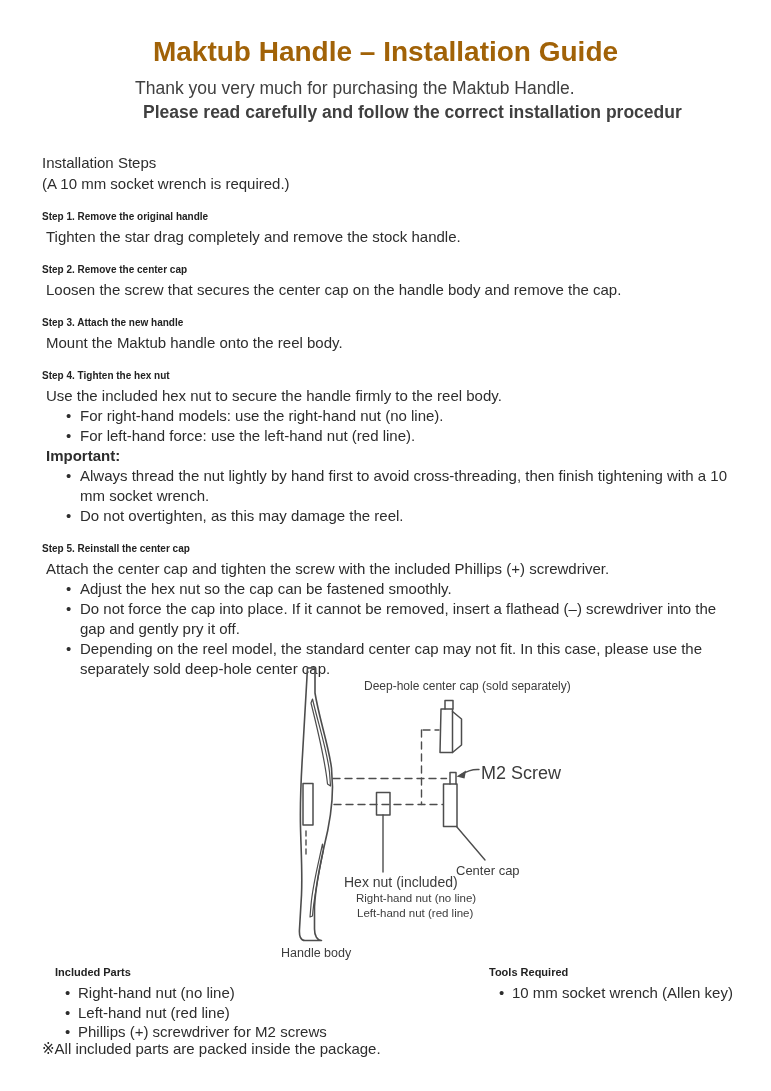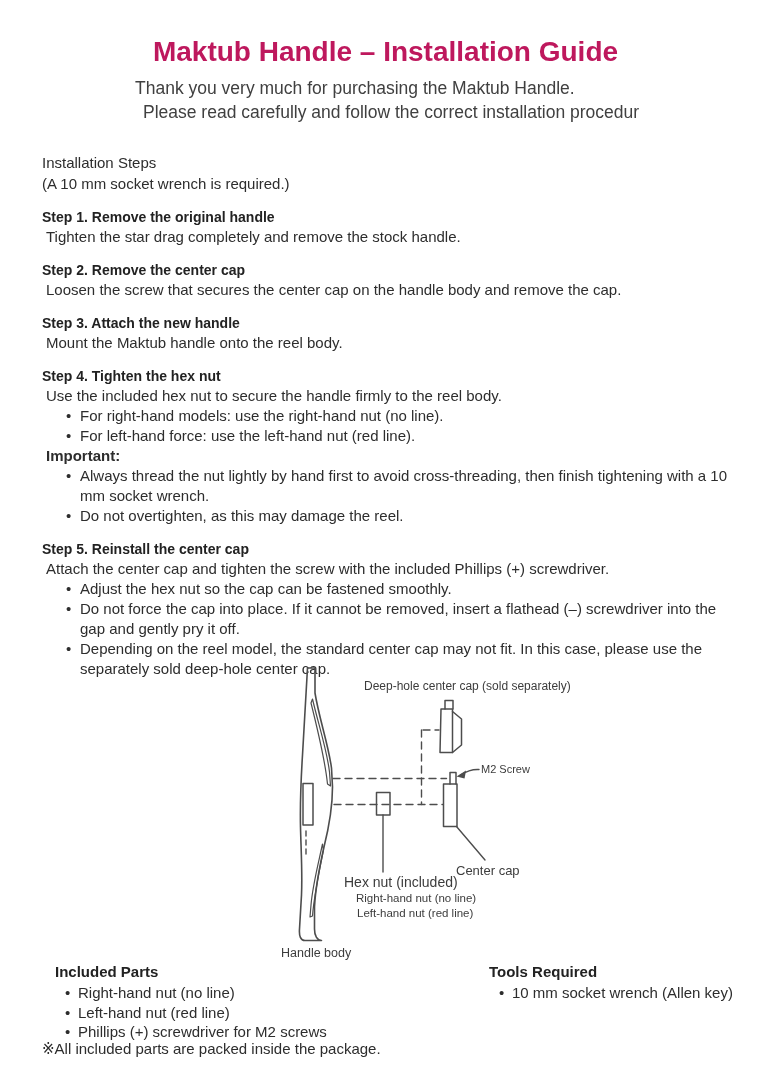--- a/index.html
+++ b/index.html
@@ -11,48 +11,48 @@
     font-family:"Liberation Sans","DejaVu Sans",sans-serif;
     color:#2d2d2d;
     font-size:15px;
     overflow:hidden;
   }
   .title{
     margin:36px 0 8px 0;
     text-align:center;
     font-size:28px;
     font-weight:700;
-    color:#be185d;
+    color:#a16207;
     letter-spacing:0;
   }
   .intro{margin:0 0 0 135px;font-size:17.5px;line-height:24px;color:#404040;}
-  .intro .line2{padding-left:8px;}
+  .intro .line2{padding-left:8px;font-weight:bold;}
   .content{margin:28px 26px 0 42px;}
   .preamble p{margin:0;line-height:21px;}
   .step{margin-top:13px;}
-  .step h2{margin:0;font-size:14px;font-weight:700;line-height:20px;color:#222;}
+  .step h2{margin:0;font-size:10px;font-weight:700;line-height:20px;color:#222;}
   .step p.body{margin:0;padding-left:4px;line-height:20px;}
   ul.bullets{list-style:none;margin:0;padding:0;}
   ul.bullets li{position:relative;padding-left:38px;line-height:20px;}
   ul.bullets li::before{content:"\2022";position:absolute;left:24px;top:0;font-size:15px;}
   .important{font-weight:700;padding-left:4px;line-height:20px;}
   
   .diagram{position:relative;height:300px;margin-top:-17px;}
   .diagram svg{position:absolute;left:270px;top:0;}
   .dlabel{position:absolute;color:#3c3c3c;white-space:nowrap;line-height:1.2;text-align:center;}
   .lbl-deep{left:364px;top:17px;font-size:12px;}
-  .lbl-m2{left:481px;top:101px;font-size:11px;}
+  .lbl-m2{left:481px;top:101px;font-size:18px;}
   .lbl-centercap{left:456px;top:201px;font-size:13px;}
   .lbl-hexnut{left:344px;top:212px;font-size:14px;}
   .lbl-rnut{left:356px;top:230px;font-size:11.5px;}
   .lbl-lnut{left:357px;top:245px;font-size:11.5px;}
   .lbl-handle{left:281px;top:284px;font-size:12.5px;}
   
   .bottom{position:relative;height:128px;}
-  .col-heading{margin:0;font-size:15px;font-weight:700;line-height:20px;color:#222;}
+  .col-heading{margin:0;font-size:11px;font-weight:700;line-height:20px;color:#222;}
   .parts-col{position:absolute;left:55px;top:0;}
   .tools-col{position:absolute;left:489px;top:0;}
   ul.plist{list-style:none;margin:1px 0 0 0;padding:0;}
   ul.plist li{position:relative;padding-left:23px;line-height:19.5px;white-space:nowrap;}
   ul.plist li::before{content:"\2022";position:absolute;left:10px;top:0;}
   .note{position:absolute;left:42px;top:77px;line-height:20px;white-space:nowrap;}
 </style>
 </head>
 <body>
 

